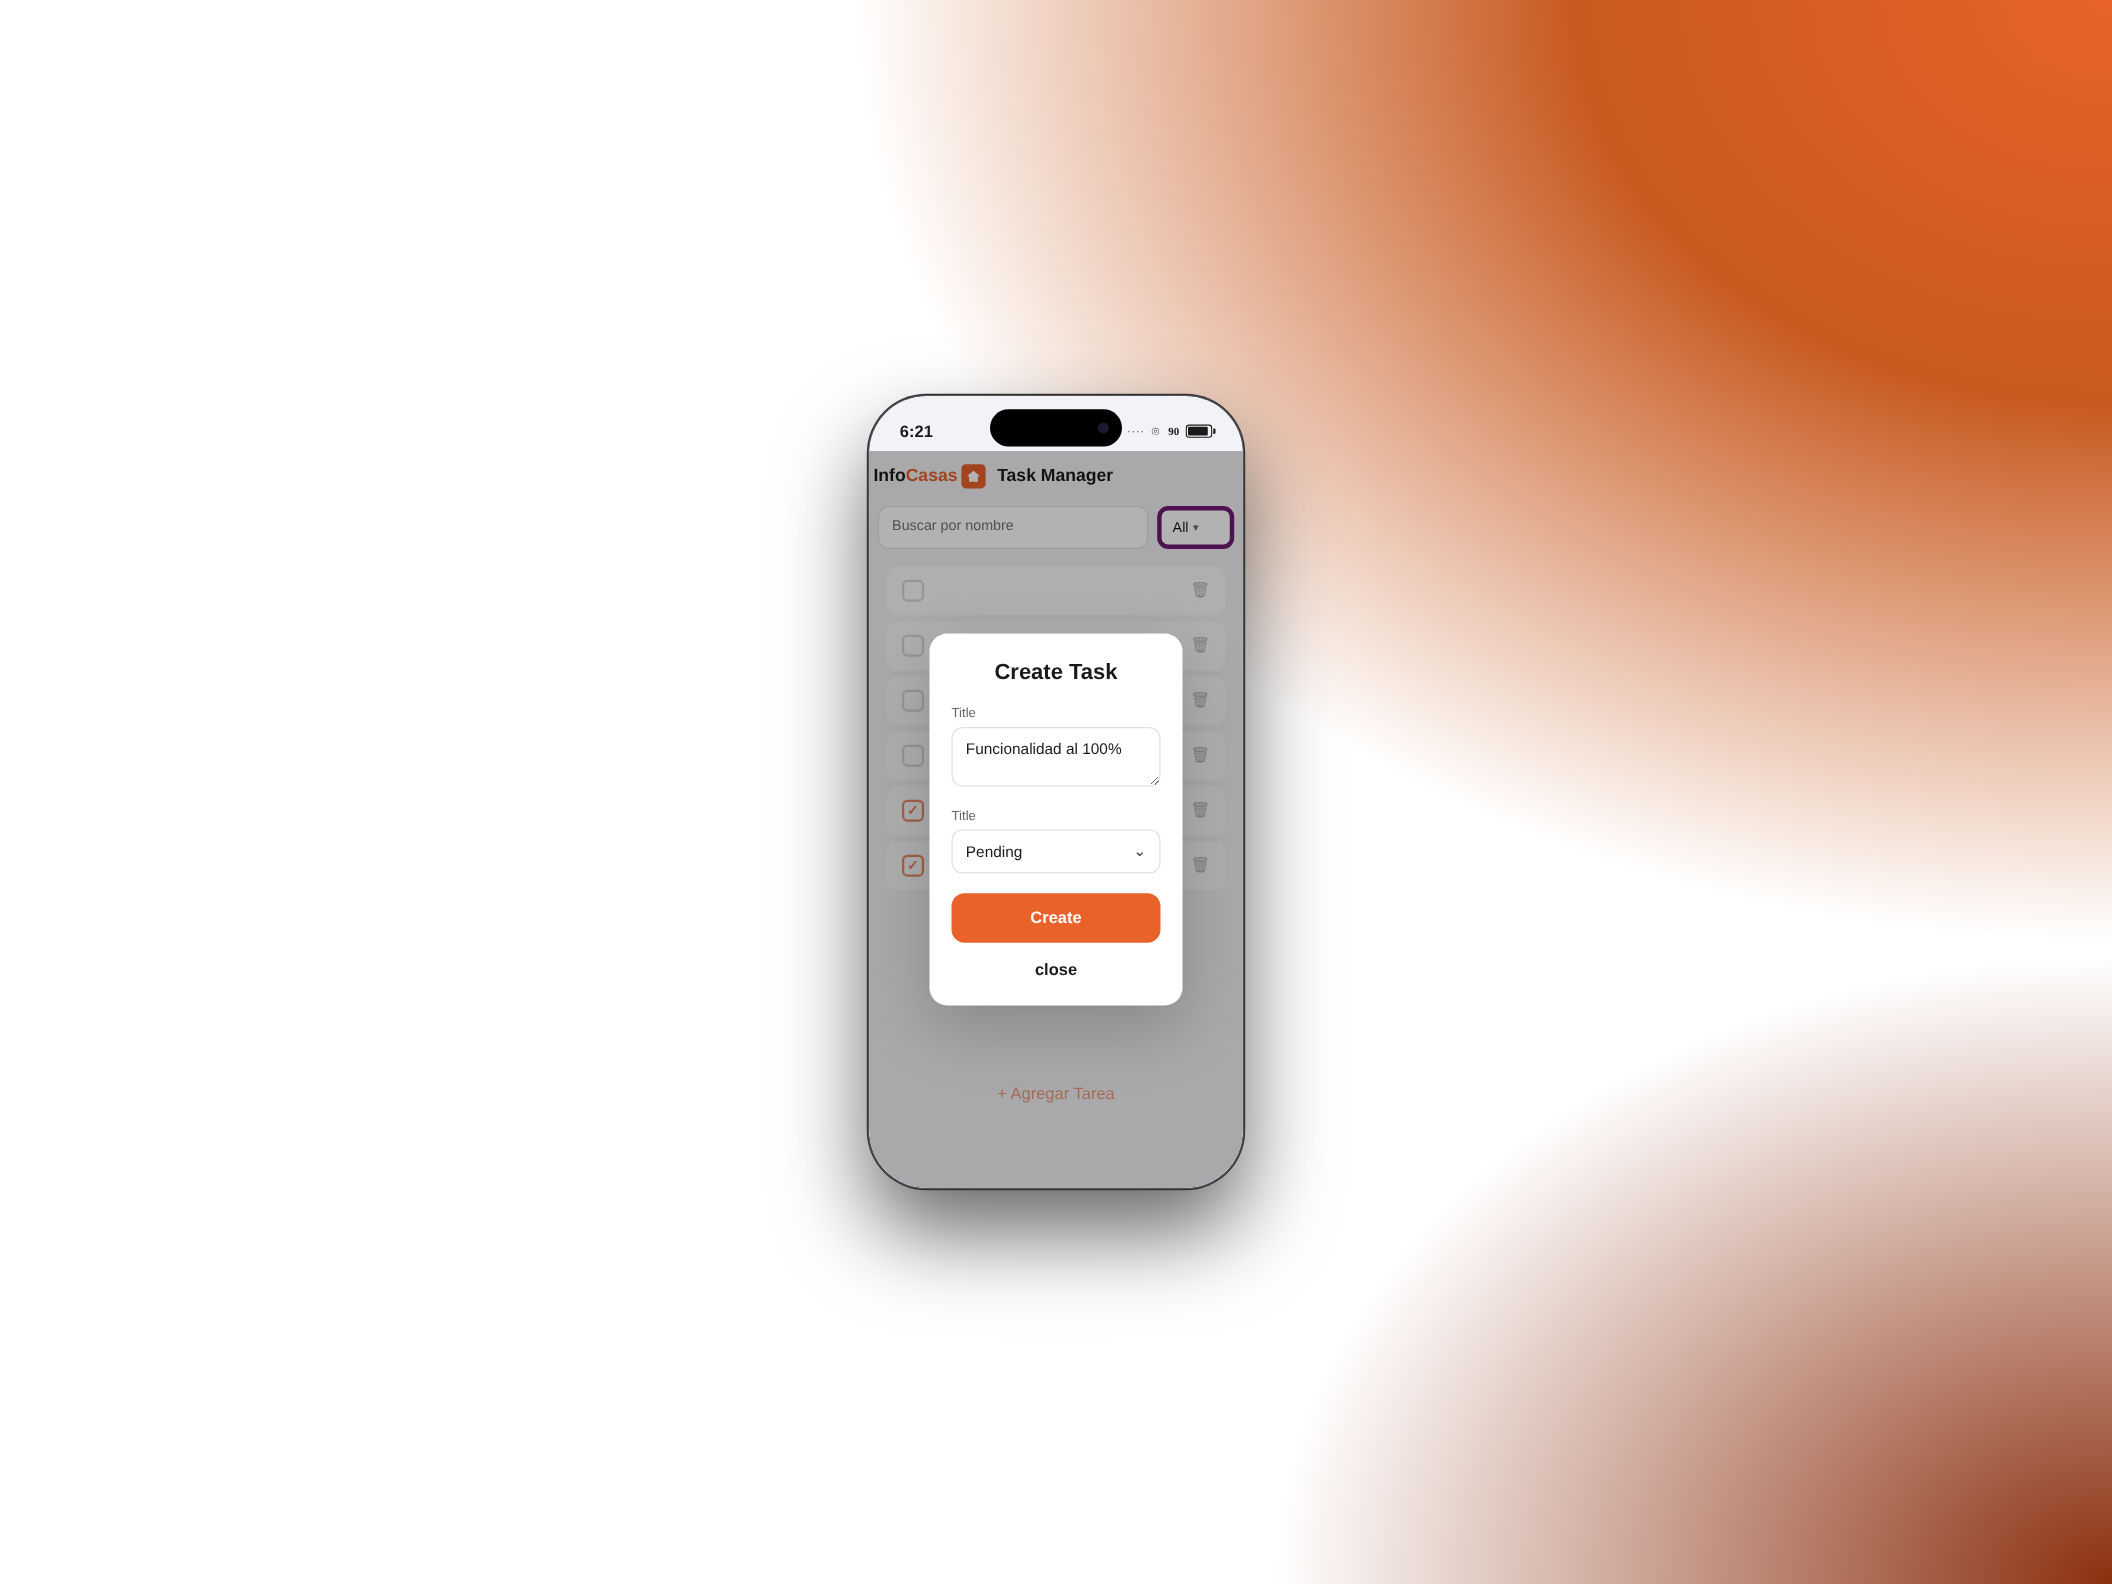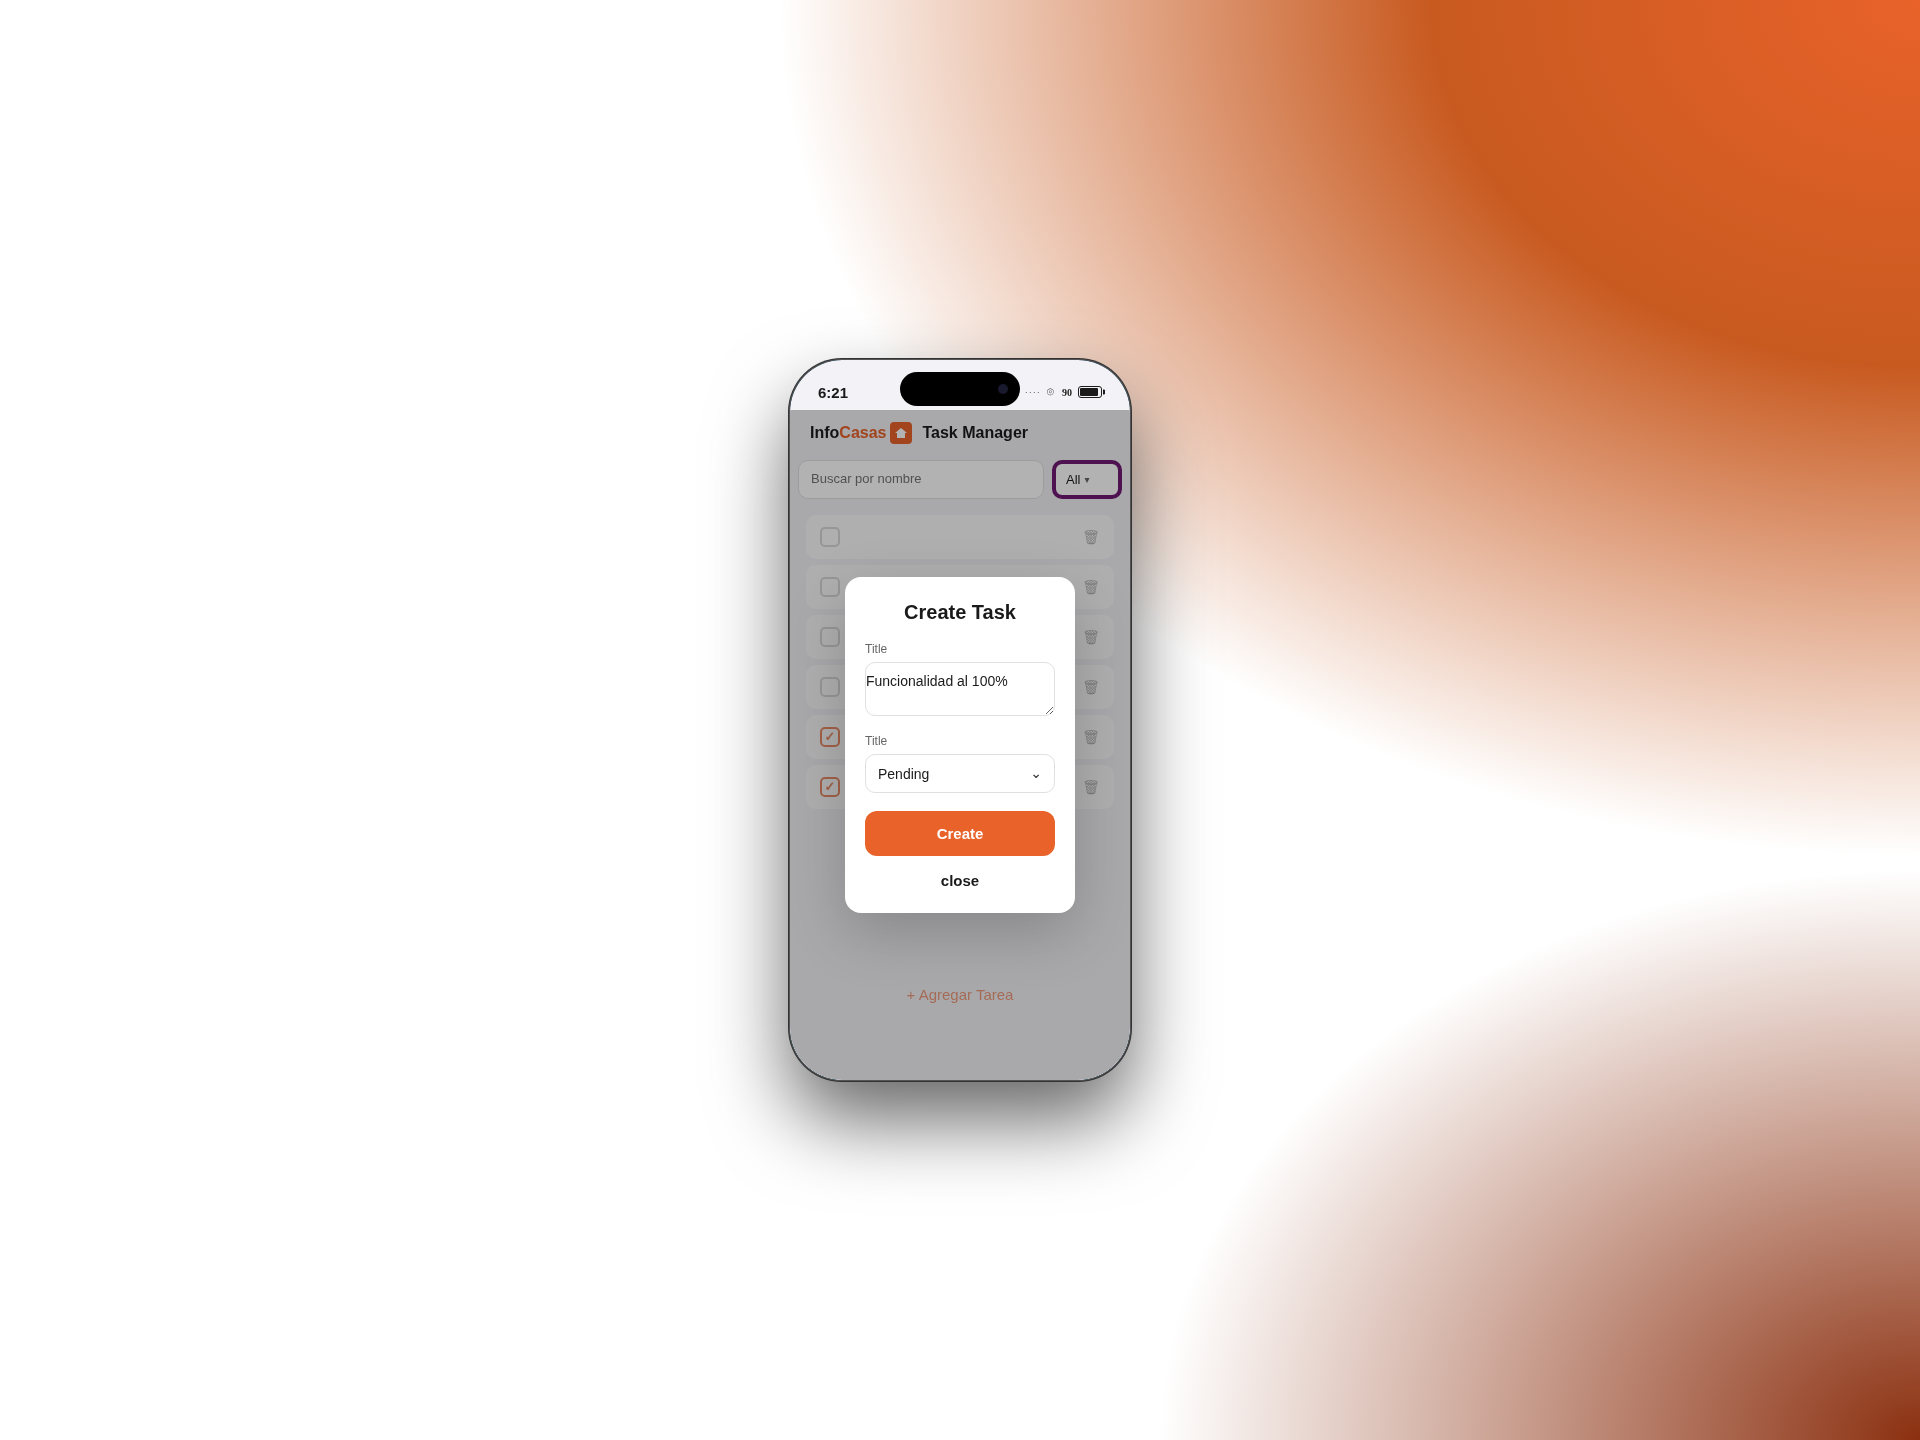--- a/index.html
+++ b/index.html
@@ -187,21 +187,21 @@
       left: 0; right: 0; bottom: 0;
       background: #f2f2f7;
       border-radius: 0 0 52px 52px;
       overflow: hidden;
     }
 
     
     .app-header {
       display: flex;
       align-items: center;
-      padding: 12px 20px 8px;
+      padding: 12px 4px 8px;
       background: #f2f2f7;
       gap: 8px;
     }
 
     .app-logo {
       display: flex;
       align-items: center;
       gap: 4px;
     }
 
@@ -388,21 +388,21 @@
       font-family: -apple-system, BlinkMacSystemFont, sans-serif;
       font-size: 12px;
       color: #666;
       margin-bottom: 6px;
     }
 
     .modal-input {
       width: 100%;
       border: 1.5px solid #e0e0e0;
       border-radius: 10px;
-      padding: 10px 0;
+      padding: 10px 12px;
       font-family: -apple-system, BlinkMacSystemFont, sans-serif;
       font-size: 14px;
       color: #1a1a1a;
       outline: none;
       margin-bottom: 14px;
       min-height: 50px;
     }
 
     .modal-select-wrap {
       border: 1.5px solid #e0e0e0;

